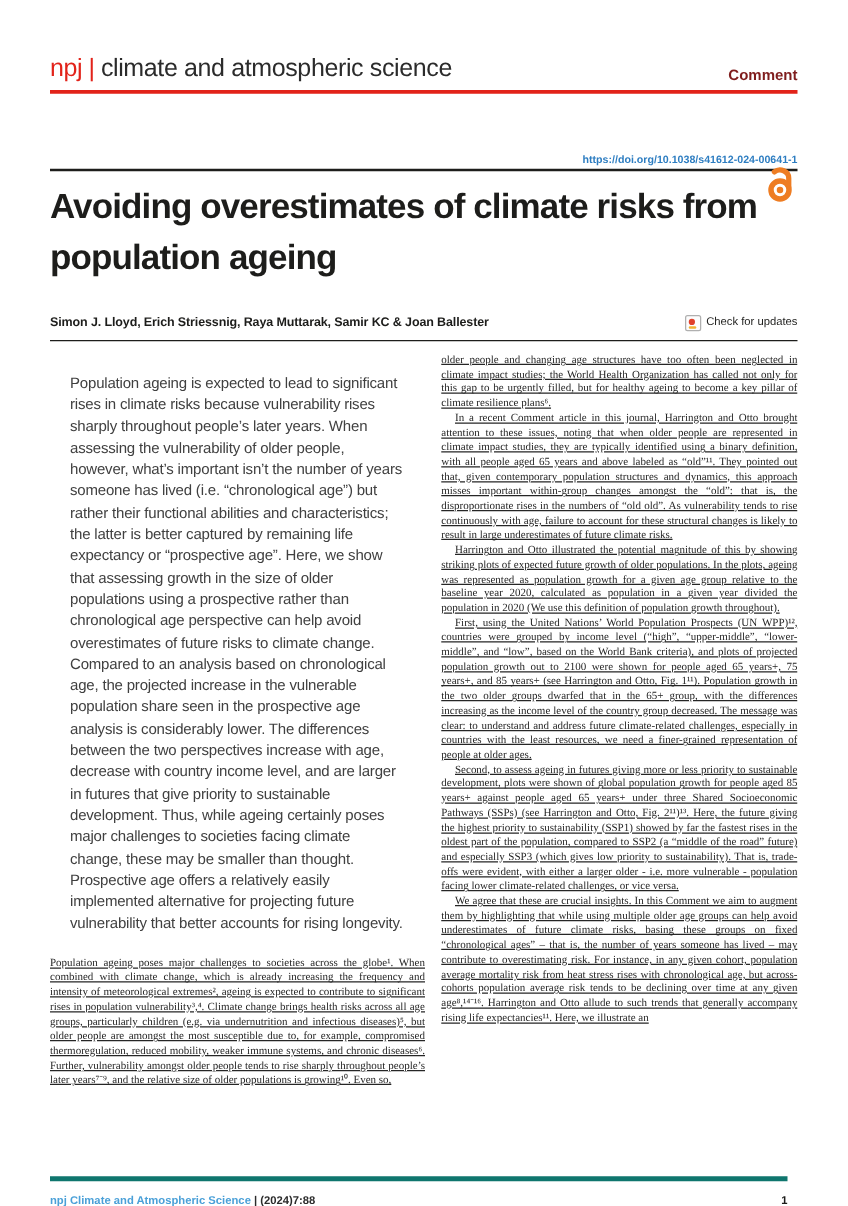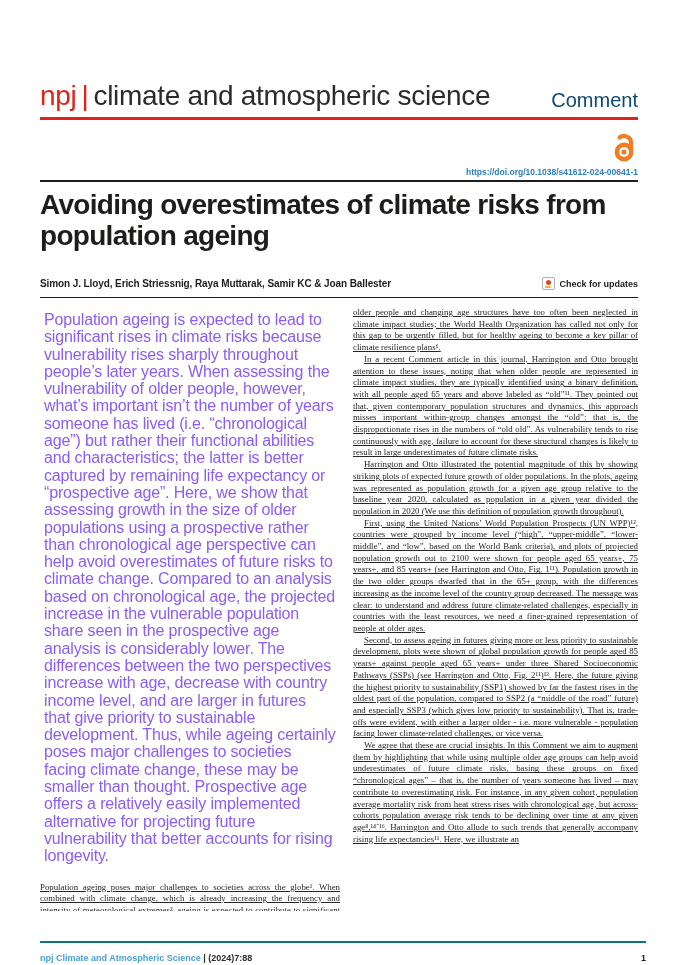--- a/index.html
+++ b/index.html
@@ -1,55 +1,55 @@
 <!DOCTYPE html>
 <html><head>
 <meta charset="utf-8">
 <style>
   html,body{margin:0;padding:0;background:#ffffff;}
   body{width:678px;height:965px;position:relative;font-family:"Liberation Sans",sans-serif;color:#1d1d1b;overflow:hidden;}
   .page{position:relative;width:678px;height:965px;box-sizing:border-box;padding:0 40px;}
 
   
   .brand-row{display:flex;justify-content:space-between;align-items:flex-end;margin-top:44px;}
-  .brand{font-size:28px;letter-spacing:-0.3px;white-space:nowrap;margin-top:36px;}
+  .brand{font-size:20px;letter-spacing:-0.3px;white-space:nowrap;}
   .brand .npj{color:#e2231a;}
   .brand .bar{color:#e2231a;margin:0 5px;}
   .brand .jname{color:#2b2b2b;}
-  .article-type{font-size:20px;font-weight:normal;color:#0c4a6e;}
+  .article-type{font-size:12px;font-weight:bold;color:#7f1d1d;}
   .red-rule{height:3px;background:#e2231a;margin-top:5px;}
   .partnership{font-size:8px;color:#222;margin-top:7px;}
   .oa-icon{position:absolute;right:40px;top:84px;width:26px;height:34px;}
 
   
   .doi{margin-top:47px;text-align:right;font-size:8.5px;font-weight:bold;color:#2d7dc1;text-decoration:none;display:block;}
   .title-rule{border-top:2.5px solid #1d1d1b;margin-top:3px;}
-  h1{margin:7px 0 0 0;font-size:28px;line-height:31px;font-weight:bold;letter-spacing:-0.7px;color:#1d1d1b;}
+  h1{margin:7px 0 0 0;font-size:28px;line-height:41px;font-weight:bold;letter-spacing:-0.7px;color:#1d1d1b;}
 
   
   .authors-row{display:flex;justify-content:space-between;align-items:center;margin-top:26px;}
   .authors{font-size:10px;font-weight:bold;letter-spacing:-0.1px;}
-  .check-updates{display:flex;align-items:center;gap:4px;font-size:9px;font-weight:bold;color:#1d1d1b;cursor:pointer;}
+  .check-updates{display:flex;gap:4px;font-size:9px;font-weight:normal;color:#1d1d1b;cursor:pointer;}
   .cm-icon{position:relative;width:11px;height:11px;border:1px solid #b0b0b0;border-radius:2px;background:#fdfdfd;display:inline-block;}
   .cm-icon .cm-dot{position:absolute;left:2.5px;top:1.5px;width:5px;height:5px;border-radius:50%;background:#e0412c;}
   .cm-icon .cm-base{position:absolute;left:2px;bottom:1px;width:6px;height:2.5px;border-radius:1px;background:#f2b234;}
   .authors-rule{border-top:1.5px solid #1d1d1b;margin-top:7px;}
 
   
   .columns{display:flex;gap:13px;margin-top:9px;height:604px;overflow:hidden;}
   .col-left{width:300px;flex:none;}
   .col-right{width:285px;flex:none;}
-  .abstract{margin:4px;font-size:16px;line-height:17.3px;color:#8b5cf6;letter-spacing:-0.15px;}
+  .abstract{margin:16px;font-size:12px;line-height:17.3px;color:#404040;letter-spacing:-0.15px;}
   .serif{font-family:"Liberation Serif",serif;font-size:8.8px;line-height:11.7px;text-align:justify;color:#262626;text-decoration:underline;}
   .col-left .serif{margin:17px 0 0 0;}
   .col-right p{margin:0;}
   .col-right p + p{text-indent:11px;}
 
   
-  .footer{position:absolute;left:40px;right:32px;top:897px;border-top:2px solid #0f766e;padding-top:10px;display:flex;justify-content:space-between;align-items:baseline;font-size:9px;}
+  .footer{position:absolute;left:40px;right:48px;top:897px;border-top:4px solid #0f766e;padding-top:10px;display:flex;justify-content:space-between;align-items:baseline;font-size:9px;}
   .footer .fj{color:#4aa0d8;font-weight:bold;text-decoration:none;}
   .footer .fc{color:#2b2b2b;font-weight:bold;}
   .footer .pagenum{font-weight:bold;color:#1d1d1b;}
 </style>
 </head>
 <body>
 
 <div class="page">
 
   <div class="brand-row">

